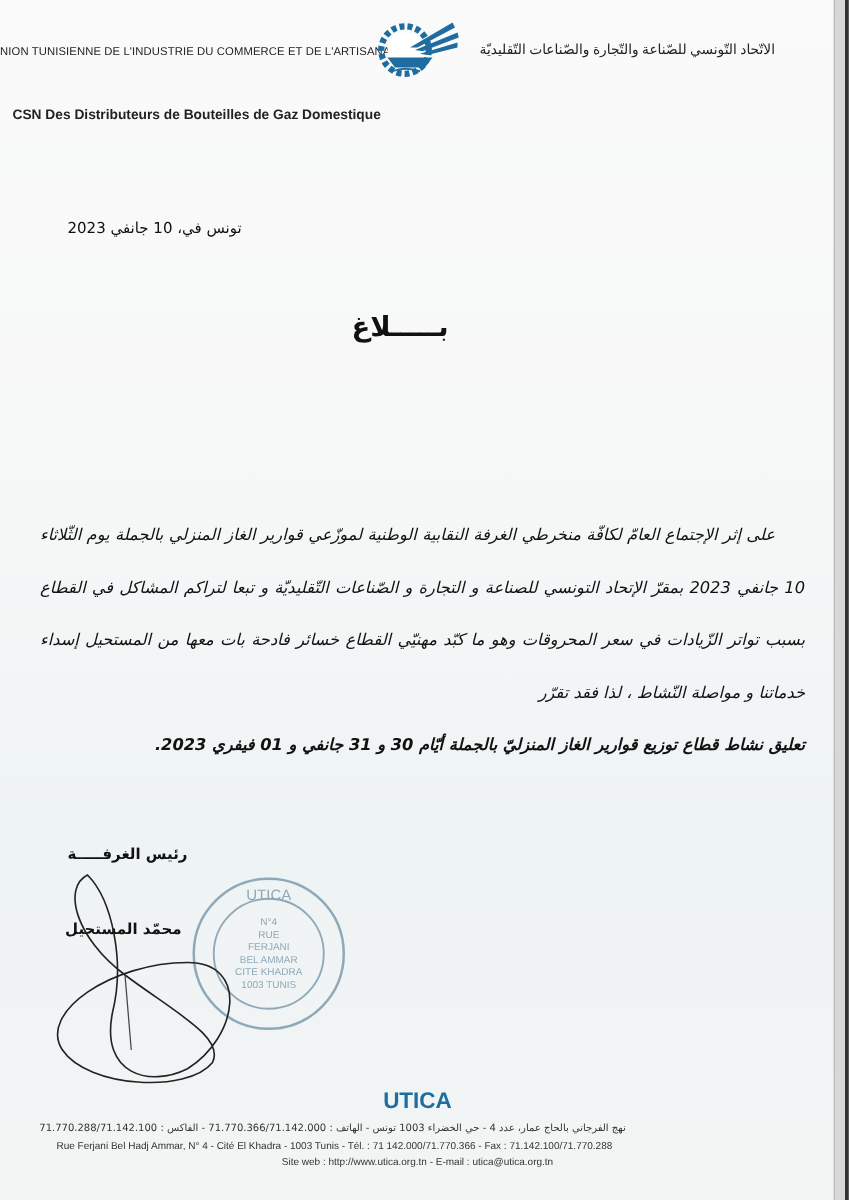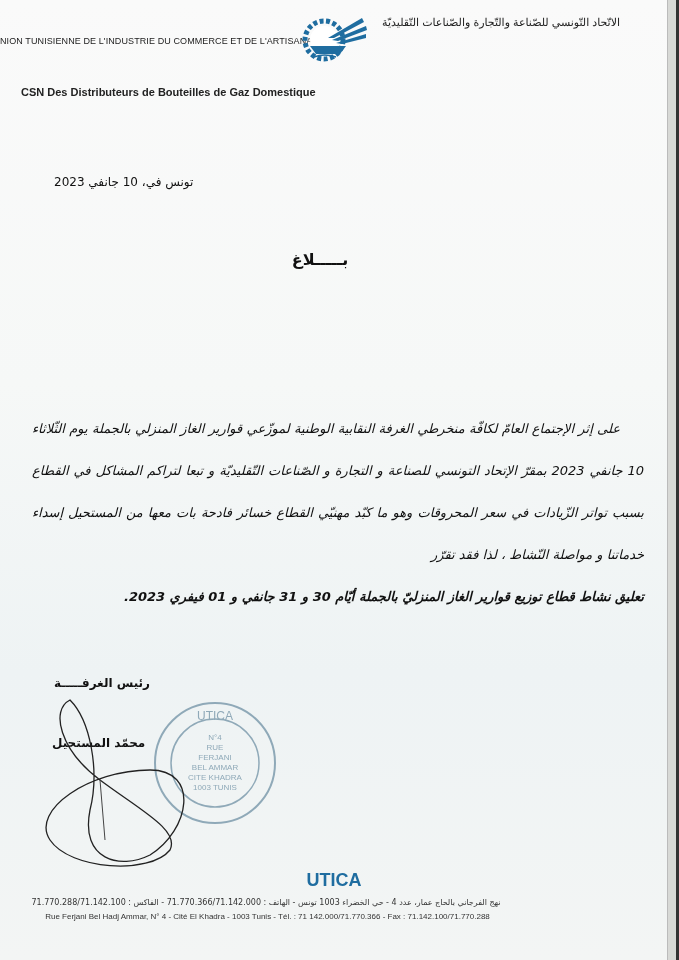--- a/index.html
+++ b/index.html
@@ -8,26 +8,26 @@
       background:#f4f5f3;
       font-family:"DejaVu Sans", sans-serif; color:#111;
     }
     .page {
       position:absolute; left:0; top:0; width:668px; height:960px;
       background: linear-gradient(180deg,#fafafa 0%,#f6f8f7 40%,#eef3f4 70%,#f3f5f4 100%);
     }
     .edge { position:absolute; right:0; top:0; width:11px; height:960px; background:#d8d9d6; border-left:1px solid #bbb; }
     .edge::after { content:""; position:absolute; right:0; top:0; width:3px; height:960px; background:#333; }
     .hdr-fr { position:absolute; left:0; top:36px; font-family:"Liberation Sans", sans-serif; font-size:9px; color:#222; letter-spacing:0.1px; }
-    .hdr-ar { position:absolute; right:48px; top:16px; direction:rtl; font-family:Liberation Sans, sans-serif; font-size:11px; color:#222; }
-    .hdr-fr2 { position:absolute; left:10px; top:86px; font-family:"Liberation Sans", sans-serif; font-weight:bold; font-size:11px; color:#222;margin-left:11px; }
+    .hdr-ar { position:absolute; right:48px; top:33px; direction:rtl; font-family:Liberation Serif, serif; font-size:11px; color:#222; }
+    .hdr-fr2 { position:absolute; left:10px; top:86px; font-family:"Liberation Sans", sans-serif; font-weight:bold; font-size:11px; color:#222; }
     .hdr-ar2 { position:absolute; right:70px; top:84px; direction:rtl; font-family:"DejaVu Sans", sans-serif; font-weight:bold; font-size:10px; color:#222; }
     .logo { position:absolute; left:302px; top:8px; width:70px; height:60px; }
     .date { position:absolute; left:54px; top:175px; direction:rtl; font-size:12px; color:#111; }
-    .title { position:absolute; left:260px; top:250px; width:120px; text-align:center; direction:rtl; font-weight:bold; font-size:16px; }
+    .title { position:absolute; left:260px; top:250px; width:120px; text-align:center; direction:rtl; font-weight:bold; font-size:22px; }
     .subject { position:absolute; right:110px; top:345px; direction:rtl; font-weight:bold; font-size:13px; }
     .subject .lbl { text-decoration:underline; margin-left:10px; }
     .body { position:absolute; left:32px; top:408px; width:612px; direction:rtl; text-align:justify; font-size:13px; line-height:42px; }
     .body p { margin:0;font-style:italic; }
     .body .bold { font-weight:bold; }
     .sig-title { position:absolute; left:54px; top:676px; direction:rtl; font-weight:bold; font-size:12px; }
     .sig-name { position:absolute; left:52px; top:736px; direction:rtl; font-weight:bold; font-size:12px; }
     .signature { position:absolute; left:30px; top:690px; width:160px; height:190px; }
     .stamp { position:absolute; left:150px; top:698px; width:130px; height:130px; }
     .footer-brand { position:absolute; left:0; width:668px; top:870px; text-align:center; font-family:"Liberation Sans", sans-serif; font-weight:bold; font-size:18px; color:#1f6da0; }
@@ -86,15 +86,16 @@
   <div class="signature">
     <svg width="160" height="190" viewBox="0 0 160 190">
       <path d="M40 10 C20 20 30 60 70 90 C110 120 150 140 140 160 C120 185 40 180 20 150 C0 120 60 80 120 80 C170 80 160 140 120 165 C90 180 50 170 60 120 C70 80 60 30 40 10 Z" fill="none" stroke="#222" stroke-width="1.3"></path>
       <path d="M70 90 L75 150" stroke="#444" stroke-width="1"></path>
     </svg>
   </div>
 
   <div class="footer-brand">UTICA</div>
   <div class="f1">نهج الفرجاني بالحاج عمار، عدد 4 - حي الخضراء 1003 تونس - الهاتف : 71.770.366/71.142.000 - الفاكس : 71.770.288/71.142.100</div>
   <div class="f2">Rue Ferjani Bel Hadj Ammar, N° 4 - Cité El Khadra - 1003 Tunis - Tél. : 71 142.000/71.770.366 - Fax : 71.142.100/71.770.288</div>
+  <div class="f3">Site web : http://www.utica.org.tn - E-mail : utica@utica.org.tn</div>
 </div>
 
 <div class="edge"></div>
 
 </body></html>

